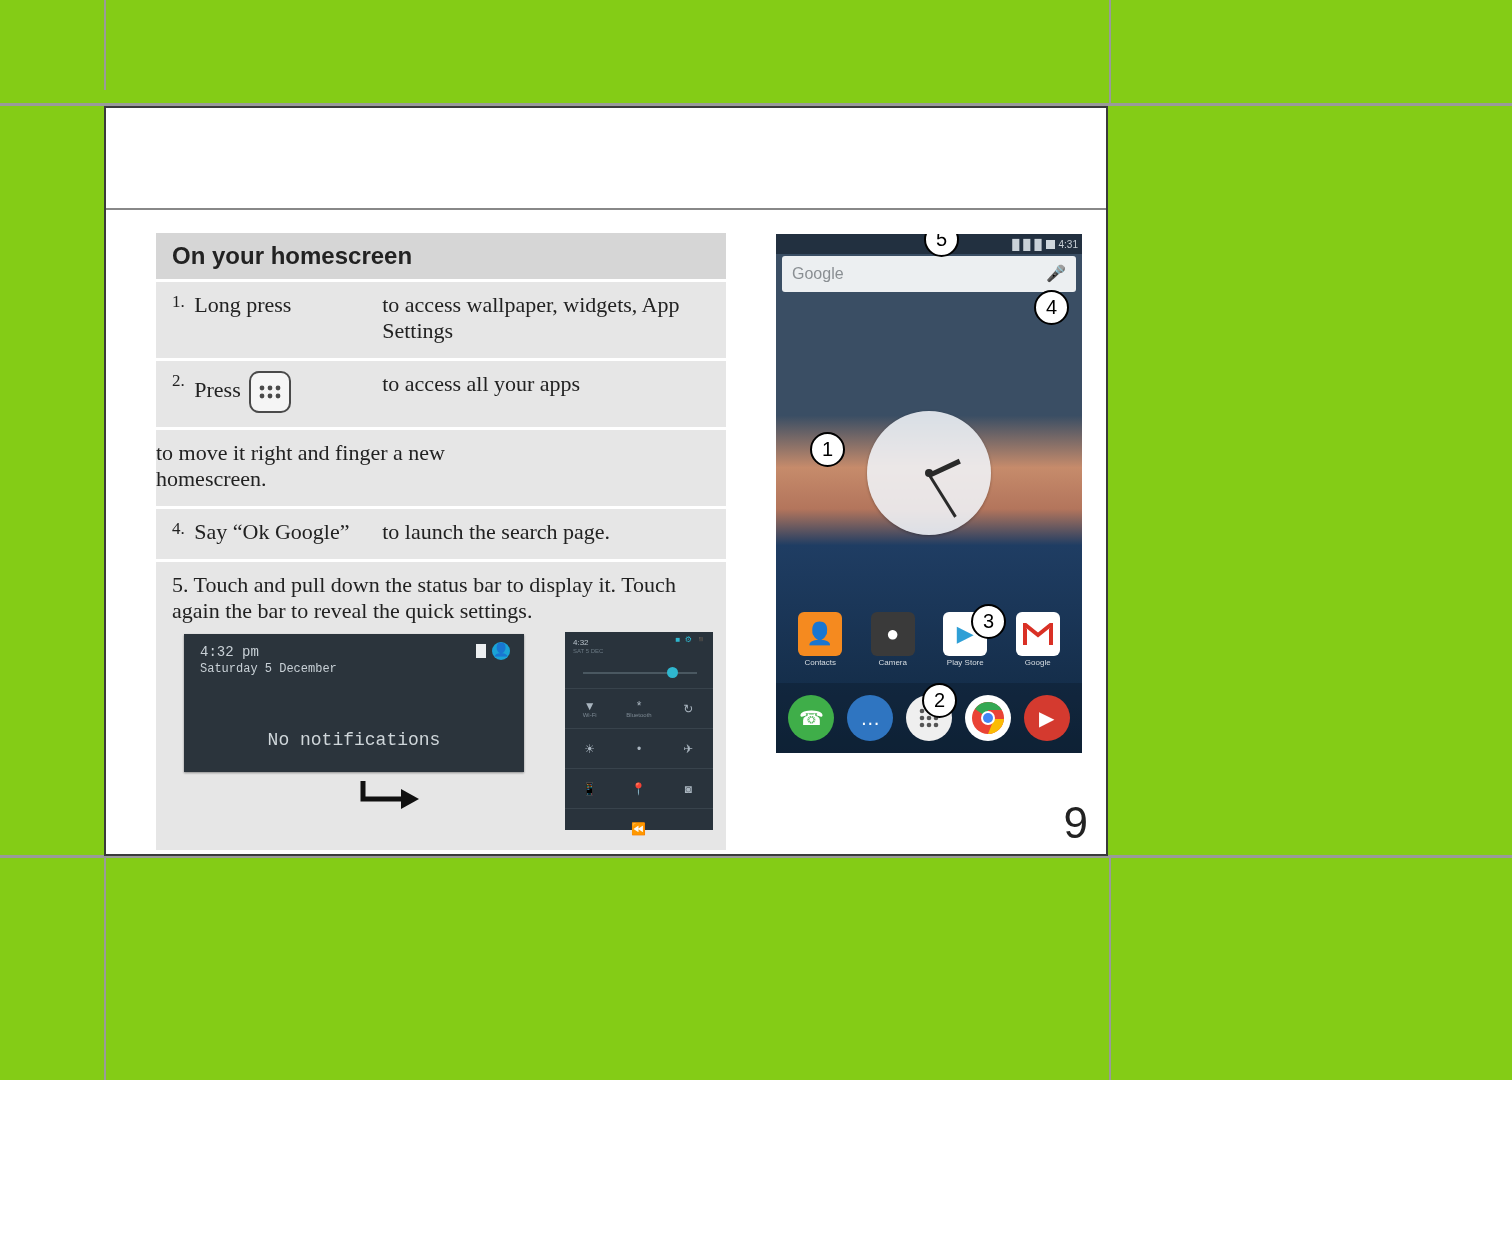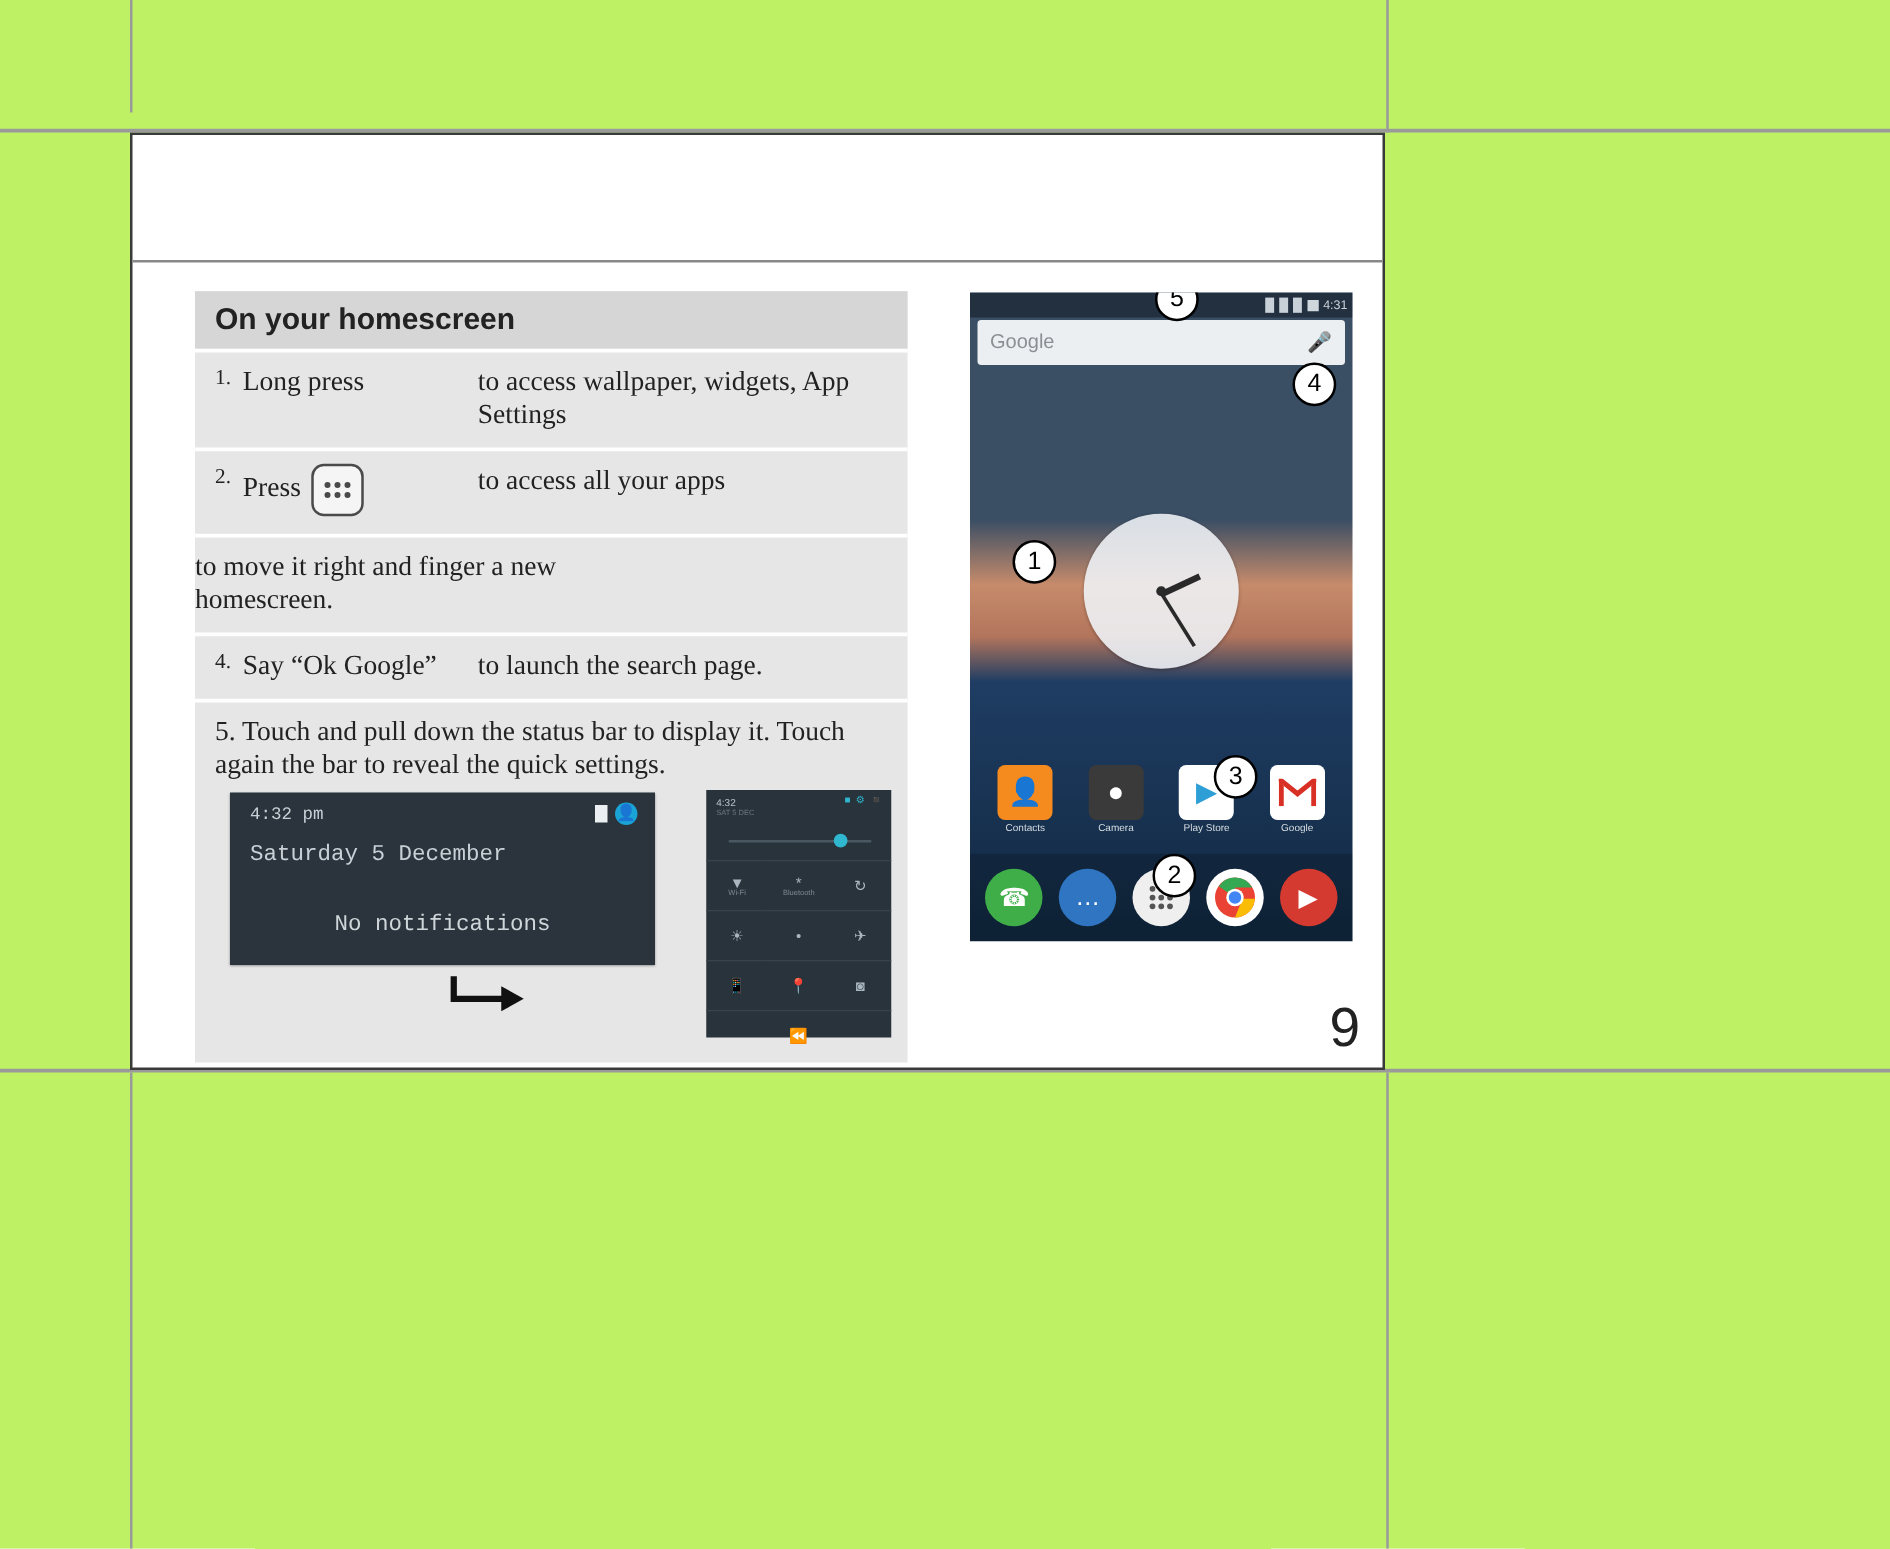--- a/index.html
+++ b/index.html
@@ -1,16 +1,16 @@
 <!DOCTYPE html>
 <html><head>
 <meta charset="utf-8">
 <style>
 html,body{margin:0;padding:0;background:#fff;font-family:Georgia,"Times New Roman",serif}
-.canvas{position:relative;width:1512px;height:1239px;background:#bef264}
+.canvas{position:relative;width:1512px;height:1080px;background:#84cc16}
 
 .v1{position:absolute;left:104px;top:0;width:2px;height:90px;background:#9a9a9a}
 .v2{position:absolute;left:1109px;top:0;width:2px;height:106px;background:#9a9a9a}
 .v3{position:absolute;left:104px;top:858px;width:2px;height:381px;background:#9a9a9a}
 .v4{position:absolute;left:1109px;top:858px;width:2px;height:381px;background:#9a9a9a}
 .h1{position:absolute;left:0;top:103px;width:1512px;height:3px;background:#9a9a9a}
 .h2{position:absolute;left:0;top:855px;width:1512px;height:3px;background:#9a9a9a}
 
 .page{position:absolute;left:104px;top:106px;width:1004px;height:750px;background:#fff;border:2px solid #3a3a3a;box-sizing:border-box}
 .topbar{position:absolute;left:0;top:100px;width:100%;height:2px;background:#888}
@@ -22,21 +22,21 @@
 .cell-r{width:61%;padding:10px 15px 14px 0;font-size:22px;color:#222}
 .num{font-size:17px;vertical-align:top;margin-right:4px}
 .txt-sans{font-family:Helvetica,Arial,sans-serif}
 .apps-badge{display:inline-block;width:38px;height:38px;border:2px solid #4a4a4a;border-radius:10px;background:#f5f5f5;vertical-align:middle;margin-left:3px;position:relative}
 .apps-badge svg{position:absolute;left:6px;top:6px}
 .row5{border-top:3px solid #fff;padding:10px 14px 16px 16px;font-size:22px;color:#222}
 .imgs{position:relative;height:210px}
 
 .notif-shade{position:absolute;left:12px;top:10px;width:340px;height:138px;background:#2b343c;box-shadow:0 1px 2px rgba(0,0,0,.4);font-family:Liberation Mono, monospace;color:#c8d0d6}
 .notif-time{position:absolute;left:16px;top:10px;font-size:14px}
-.notif-date{position:absolute;left:16px;top:40px;font-size:18px}
+.notif-date{position:absolute;left:16px;top:28px;font-size:12px}
 .notif-icons{position:absolute;right:14px;top:8px;font-size:14px;display:flex;gap:6px;align-items:center}
 .notif-icons .sq{width:10px;height:14px;background:#eceff1}
 .notif-icons .circ{width:18px;height:18px;border-radius:50%;background:#1aa3d6;color:#173041;font-size:13px;line-height:18px;text-align:center}
 .notif-none{position:absolute;left:0;right:0;top:96px;text-align:center;font-size:18px;color:#cfd6da}
 
 .arrow-el{position:absolute;left:185px;top:155px}
 .arrow-el svg{display:block}
 
 .qs-panel{position:absolute;left:393px;top:8px;width:148px;height:198px;background:#29333c;font-family:Helvetica,Arial,sans-serif;color:#b9c3cb}
 .qs-top{position:absolute;right:6px;top:3px;font-size:8px;letter-spacing:1px;color:#2fb7cf}

